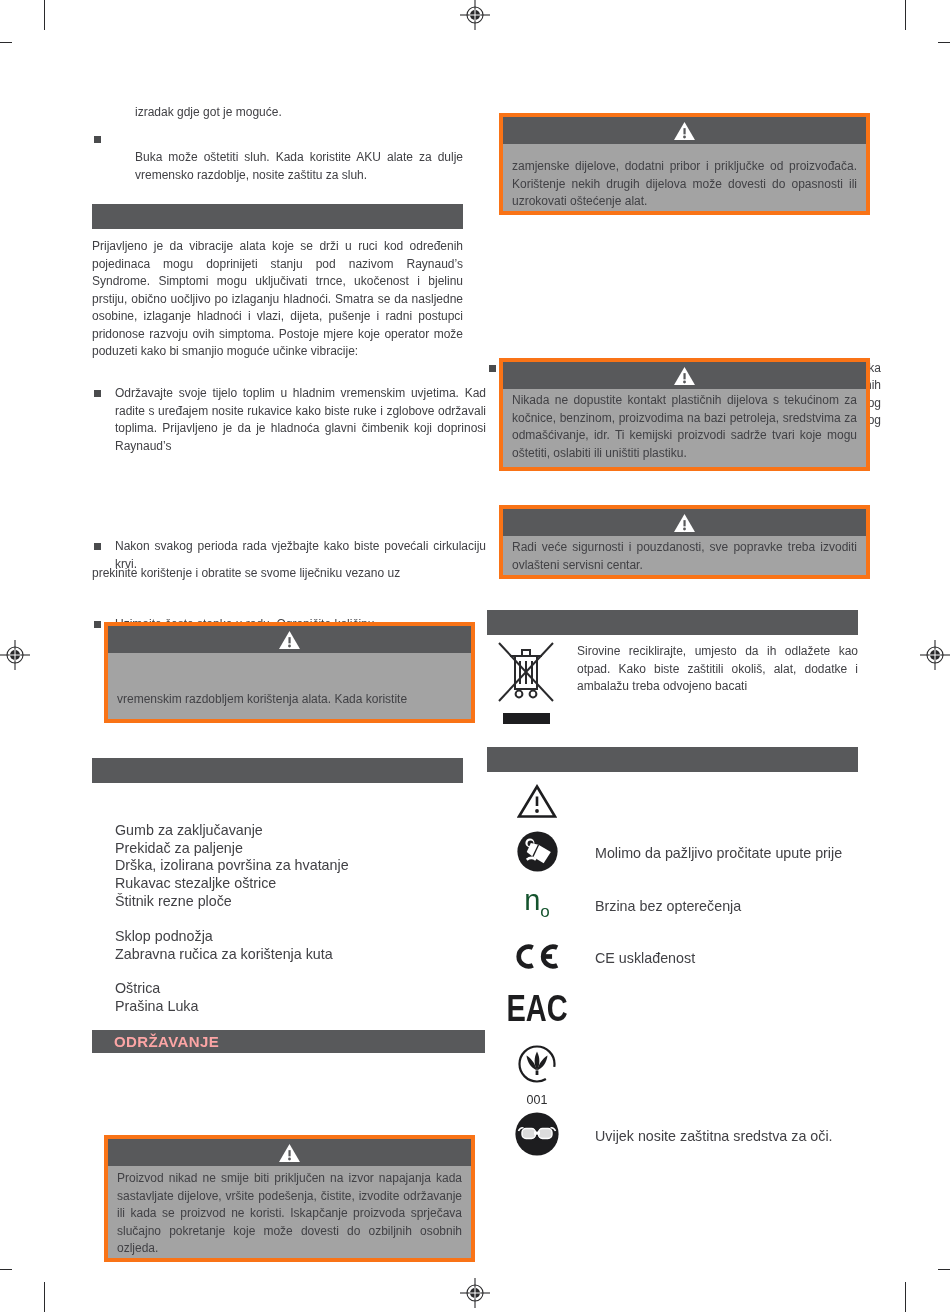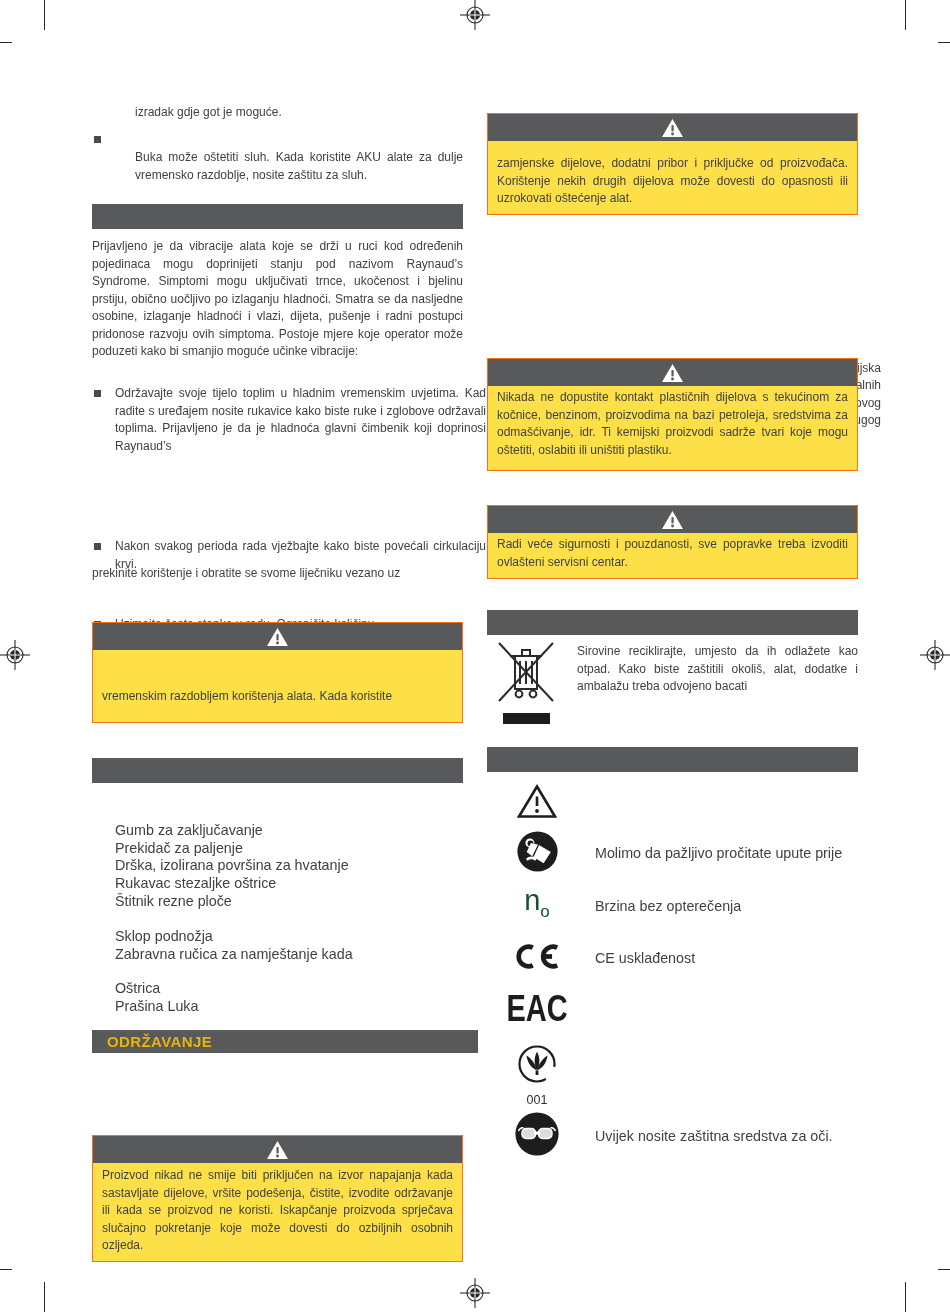--- a/index.html
+++ b/index.html
@@ -5,25 +5,25 @@
   html,body{margin:0;padding:0;background:#9ea0a3;}
   .page{position:relative;width:950px;height:1312px;background:#ffffff;overflow:hidden;
         font-family:"Liberation Sans","DejaVu Sans",sans-serif;color:#414145;}
   .blk{position:absolute;}
   .L{left:92px;width:371px;}
   .R{left:487px;width:371px;}
   .txt{font-size:12px;line-height:17.5px;text-align:justify;color:#414145;}
   .bar{background:#58595b;height:25px;}
   .bullet-sq{position:absolute;left:2px;top:5px;width:7px;height:7px;background:#4a4b4d;}
   .bullet-wrap{position:relative;padding-left:23px;}
-  .wbox{border:1px solid #f97316;background:#fde047;box-sizing:border-box;}
+  .wbox{border:4px solid #f97316;background:#a3a3a3;box-sizing:border-box;margin-left:12px;}
   .wbox-head{background:#58595b;height:27px;display:flex;align-items:center;justify-content:center;}
   .wbox-body{padding:6px 9px;}
-  .sec-head{background:#58595b;color:#eab308;font-weight:bold;font-size:15px;
-            line-height:23px;height:23px;padding-left:15px;letter-spacing:.4px;}
+  .sec-head{background:#58595b;color:#fca5a5;font-weight:bold;font-size:15px;
+            line-height:23px;height:23px;padding-left:22px;letter-spacing:.4px;}
   .parts div{font-size:14.3px;line-height:17.7px;color:#414145;}
   .crop{position:absolute;background:#2a2a2c;}
   .sym-icon{position:absolute;left:18px;width:64px;display:flex;justify-content:center;}
   .sym-label{position:absolute;left:108px;width:263px;font-size:14.3px;line-height:17.5px;color:#414145;}
   .eac-text{font-weight:800;font-size:29px;letter-spacing:0;transform:scaleY(1.25);color:#1d1d1f;
             font-family:"Liberation Sans",sans-serif;}
   .n0{font-size:29px;color:#14532d;font-family:"Liberation Sans",sans-serif;}
   .n0 sub{font-size:17px;}
   .u001{font-size:12.5px;color:#2e2e30;text-align:center;margin-top:1px;}
 </style>
@@ -116,21 +116,21 @@
   <div class="blk L parts" style="top:822px;padding-left:23px;box-sizing:border-box">
     <div>Gumb za zaključavanje</div>
     <div>Prekidač za paljenje</div>
     <div>Drška, izolirana površina za hvatanje</div>
     <div>Rukavac stezaljke oštrice</div>
     <div>Štitnik rezne ploče</div>
   </div>
 
   <div class="blk L parts" style="top:928px;padding-left:23px;box-sizing:border-box">
     <div>Sklop podnožja</div>
-    <div>Zabravna ručica za namještanje kada</div>
+    <div>Zabravna ručica za korištenja kuta</div>
   </div>
 
   <div class="blk L parts" style="top:980px;padding-left:23px;box-sizing:border-box">
     <div>Oštrica</div>
     <div>Prašina Luka</div>
   </div>
 
   <div class="blk L sec-head" style="top:1030px">ODRŽAVANJE</div>
 
   <div class="blk L wbox" style="top:1135px;height:127px">

